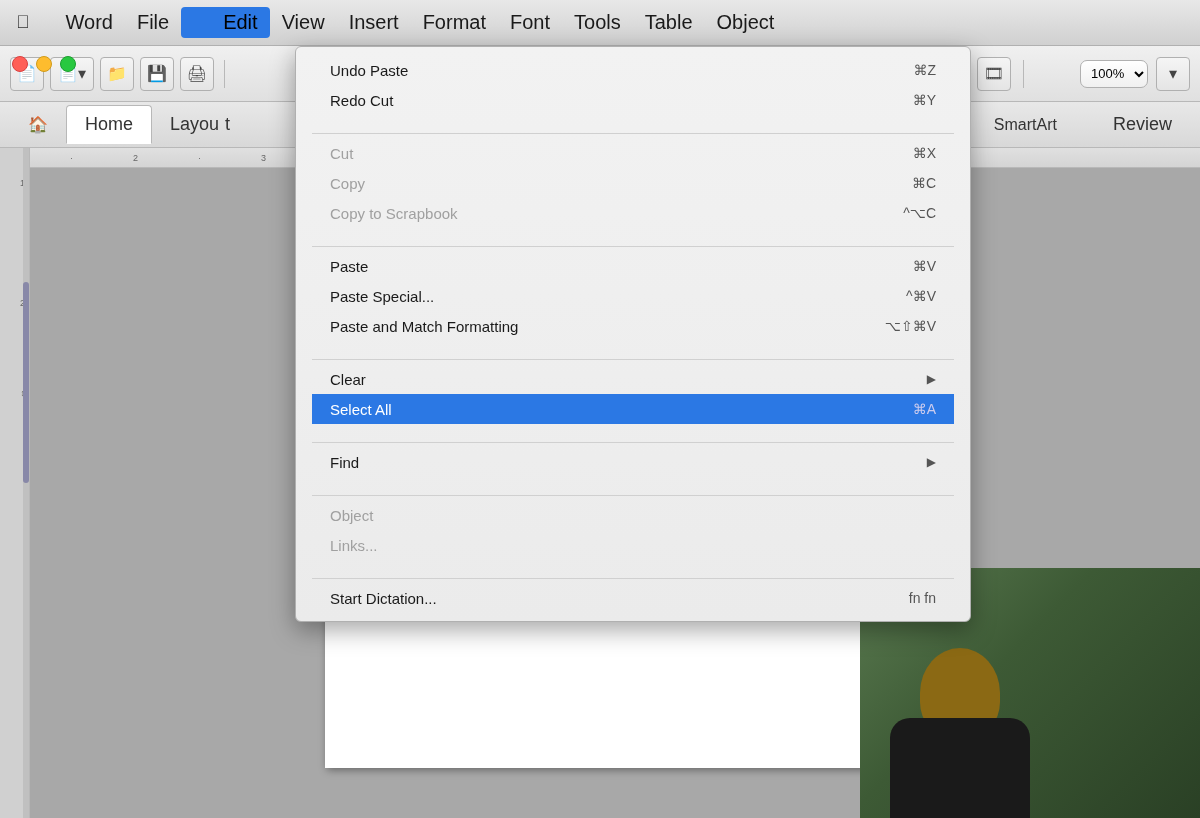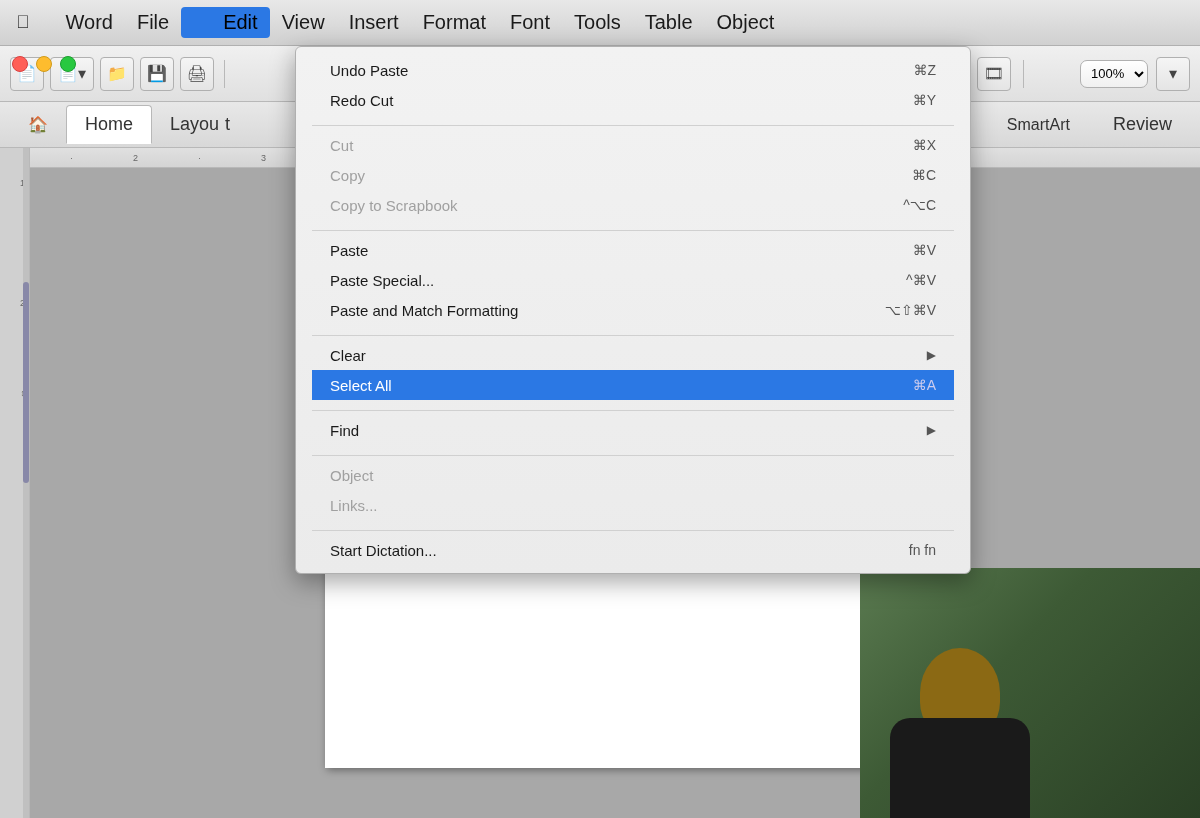--- a/index.html
+++ b/index.html
@@ -218,21 +218,21 @@
       padding: 6px 16px;
       overflow: hidden;
     }
 
     .menu-section {
       padding: 2px 0;
     }
 
     .menu-section + .menu-section {
       border-top: 1px solid #d0d0d0;
-      margin-top: 8px;
+      margin-top: 16px;
       padding-top: 4px;
     }
 
     .menu-row {
       display: flex;
       align-items: center;
       justify-content: space-between;
       padding: 5px 18px;
       font-size: 15px;
       color: #1a1a1a;
@@ -387,21 +387,21 @@
       <option>150%</option>
     </select>
     <div class="toolbar-btn">▾</div>
   </div>
 </div>
 
 <div id="ribbon">
   <div class="ribbon-tab">🏠</div>
   <div class="ribbon-tab active-tab">Home</div>
   <div class="ribbon-tab">Layou<span style="letter-spacing:0">t</span></div>
-  <div style="margin-left:auto; display:flex; gap:7px;">
+  <div style="margin-left:auto; display:flex; gap:20px;">
     <span class="ribbon-tab">SmartArt</span>
     <span class="ribbon-tab">Review</span>
   </div>
 </div>
 
 <div id="ruler-top" style="display:flex;align-items:center;padding-left:40px;gap:60px;font-size:9px;color:#666;">
   <span>·</span>
   <span>2</span>
   <span>·</span>
   <span>3</span>

